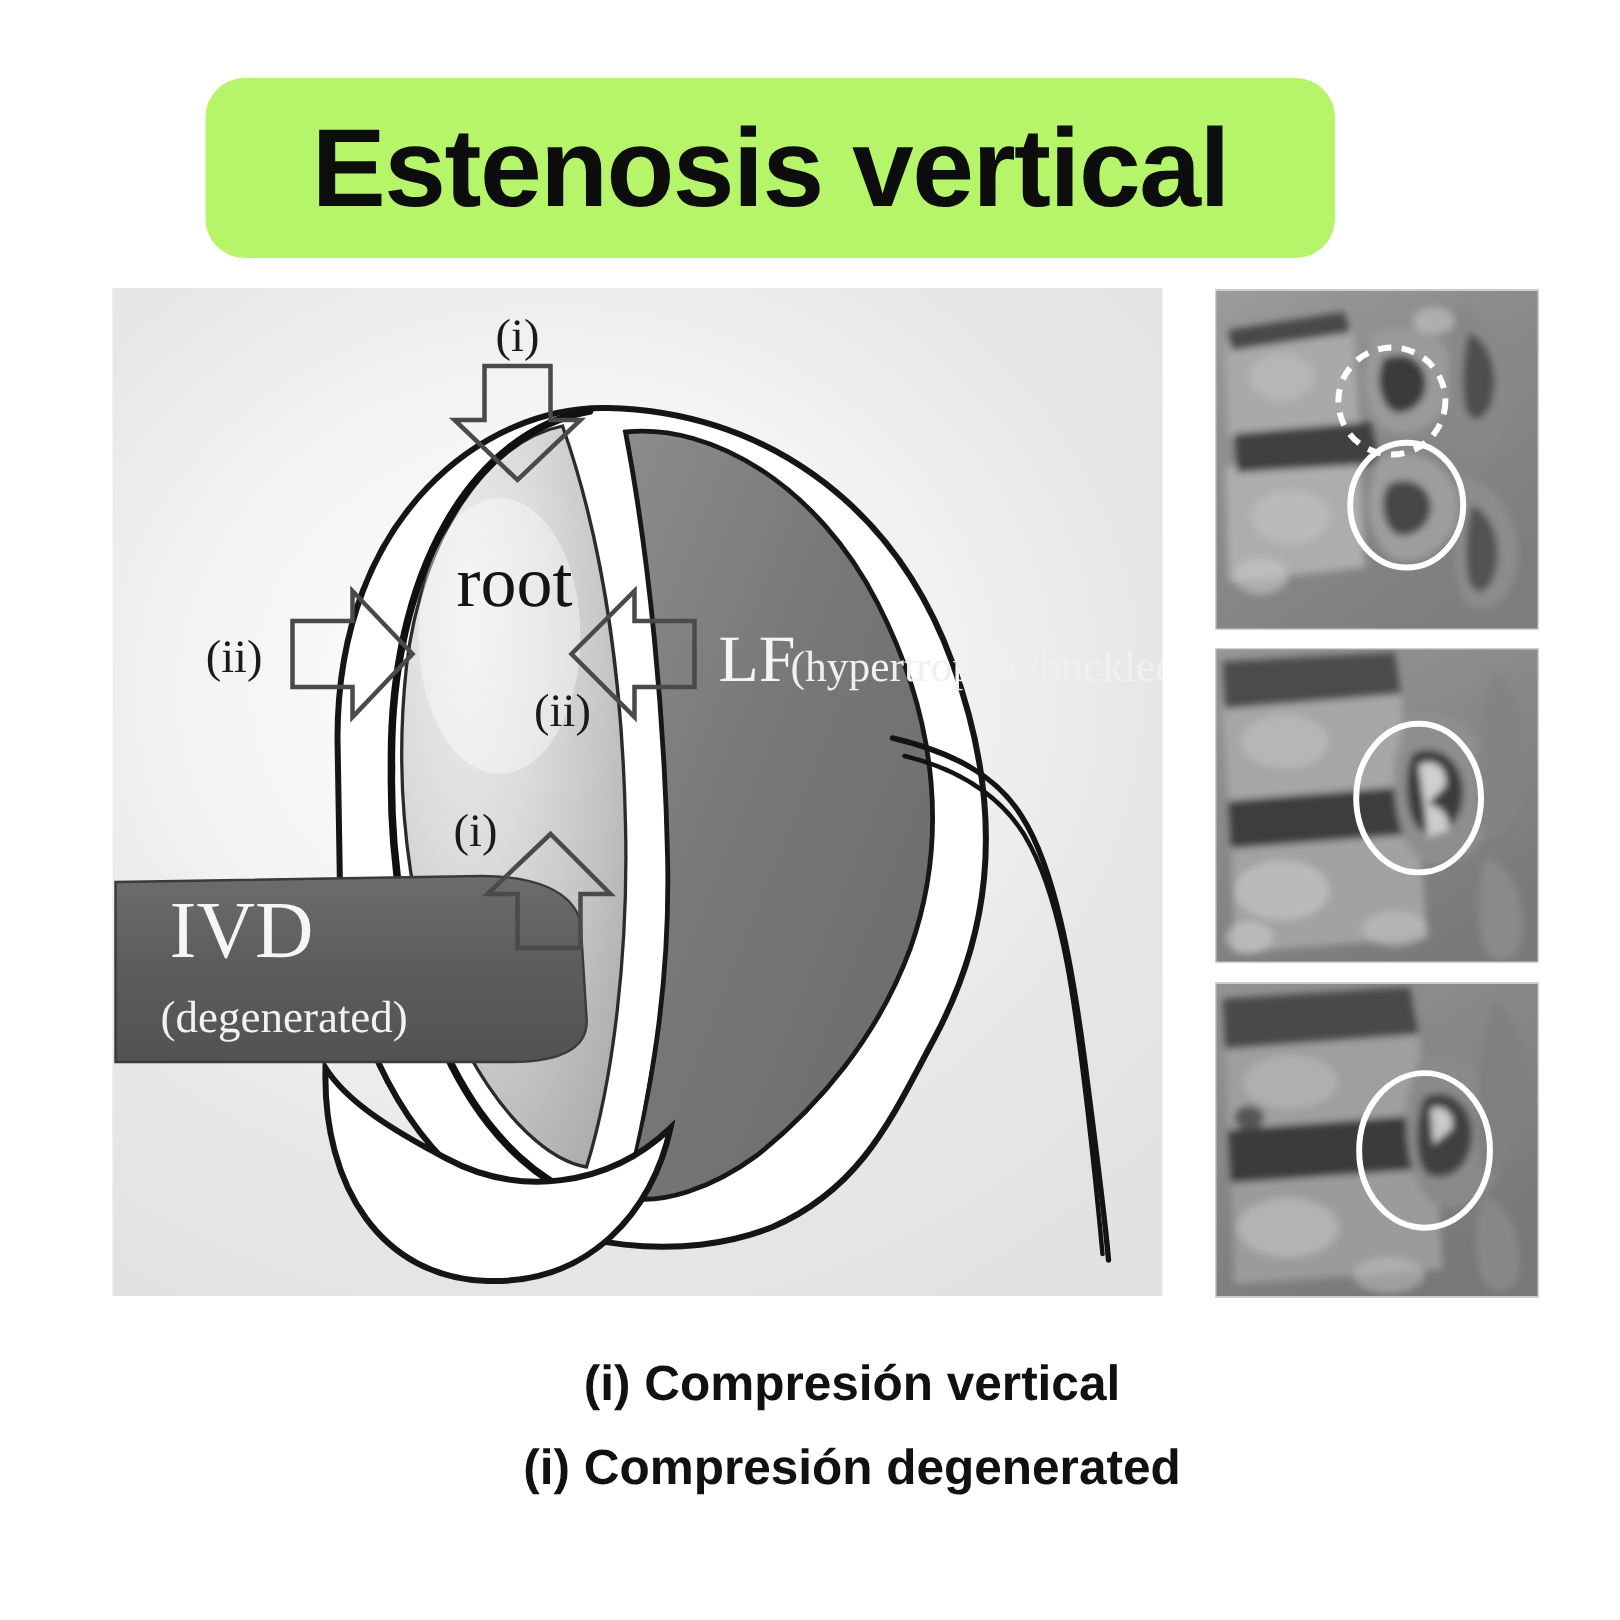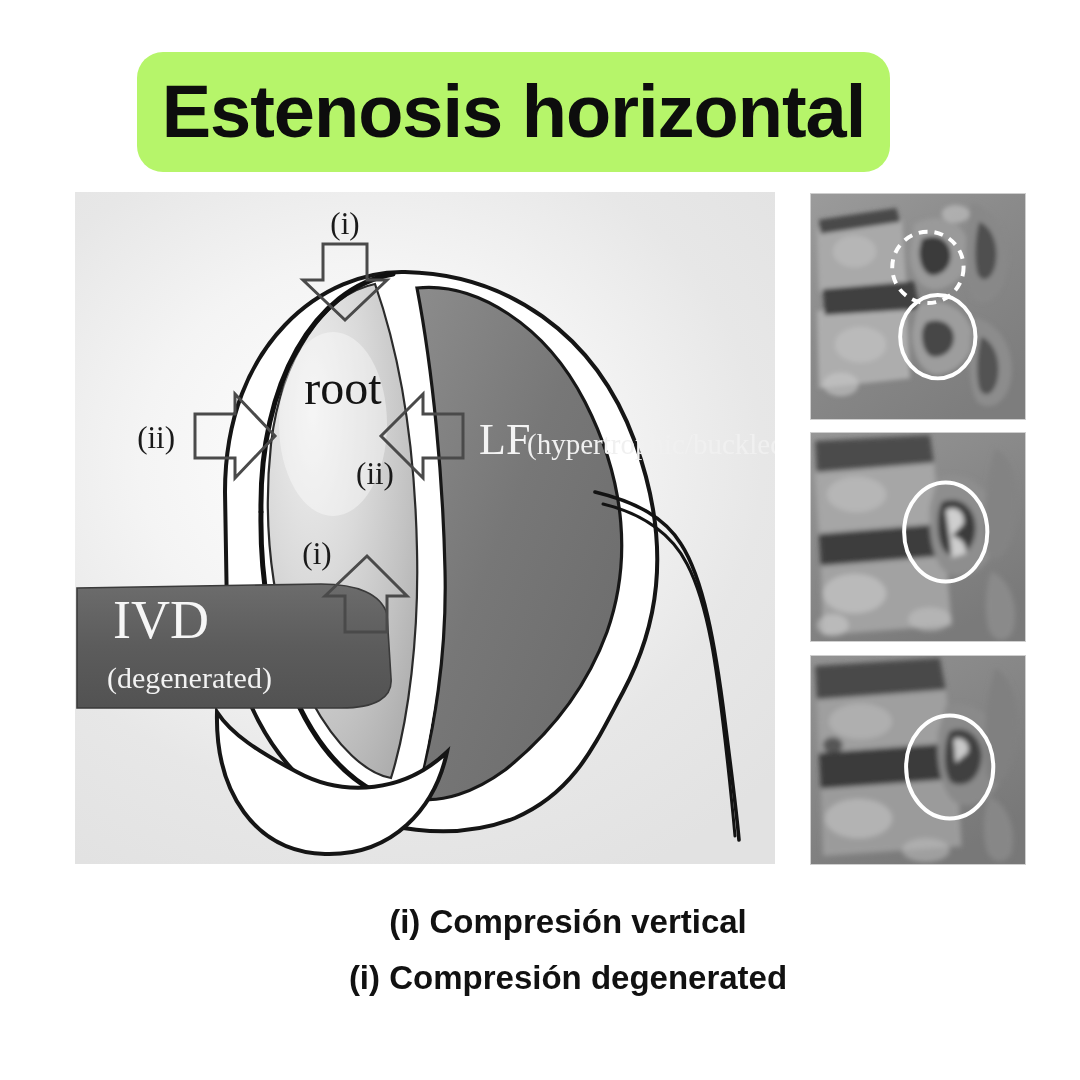--- a/index.html
+++ b/index.html
@@ -99,21 +99,21 @@
     white-space: nowrap;
   }
 
   
   .dg-serif { font-family: "Liberation Serif", serif; }
 </style>
 </head>
 <body>
 
 <div id="title-banner">
-  <span id="title-text">Estenosis horizontal</span>
+  <span id="title-text">Estenosis vertical</span>
 </div>
 
 <div id="diagram-panel">
   <svg id="diagram-svg" viewBox="0 0 700 672" xmlns="http://www.w3.org/2000/svg">
     <defs>
 
       <radialGradient id="gradRoot" cx="30%" cy="26%" r="92%">
         <stop offset="0%" stop-color="#efefef"></stop>
         <stop offset="38%" stop-color="#dadada"></stop>
         <stop offset="72%" stop-color="#c2c2c2"></stop>

